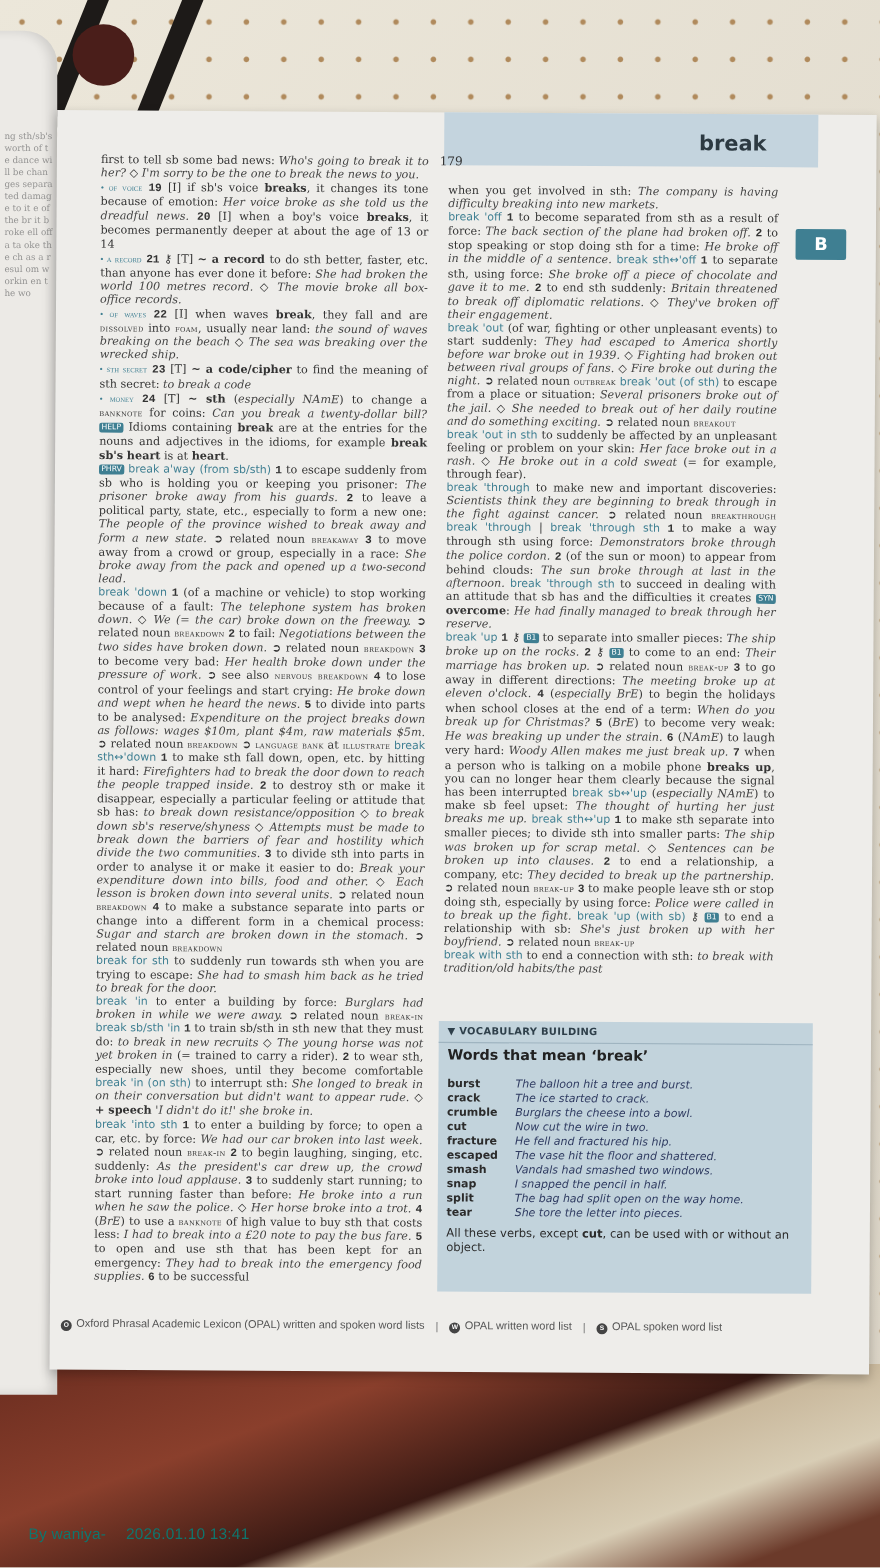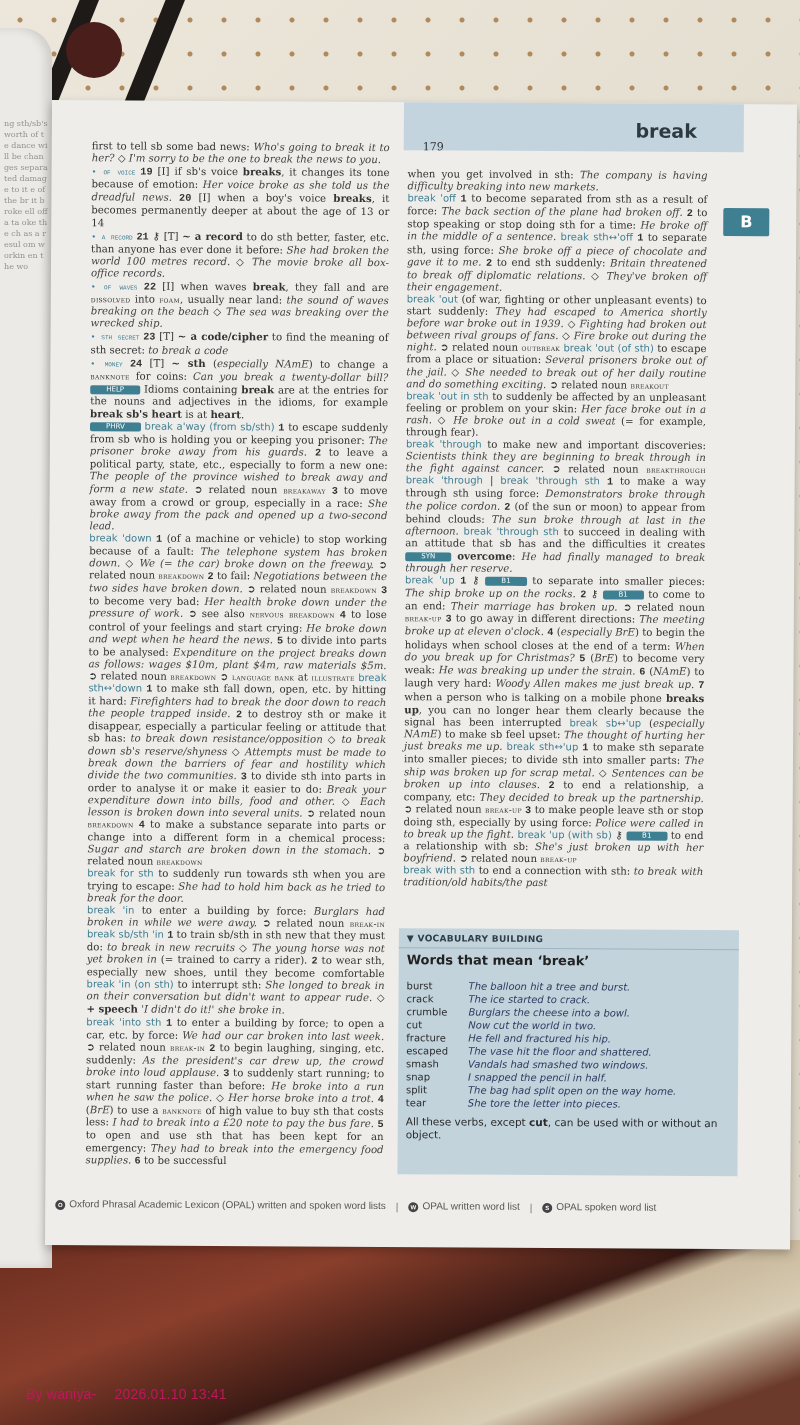--- a/index.html
+++ b/index.html
@@ -12,46 +12,46 @@
   .stripe{position:absolute;background:#1d1a18;width:18px;height:170px;transform:rotate(22deg)}
   .flower{position:absolute;border-radius:50%;background:#4a1e1a}
   .bottom-cloth{position:absolute;left:0;top:1240px;width:800px;height:185px;
     background:linear-gradient(160deg,#6b2d20 0%,#8a3f2c 30%,#3a1a14 55%,#c9b89c 60%,#d8cdb5 75%,#6b3a2a 90%);}
   .left-page{position:absolute;left:-20px;top:28px;width:72px;height:1240px;background:#eceae6;border-radius:0 30px 0 0;
     box-shadow:inset -6px 0 10px rgba(0,0,0,.12);overflow:hidden}
   .left-page .ghost{font-size:8px;line-height:11px;color:#7d7d7d;padding:90px 4px 0 24px;word-break:break-all;font-family:"DejaVu Serif",serif;opacity:.8}
   .page{position:absolute;left:52px;top:100px;width:745px;height:1145px;background:#eeedea;
     box-shadow:0 4px 10px rgba(0,0,0,.25);transform:rotate(.35deg);transform-origin:0 0}
   .header-band{position:absolute;left:352px;top:0;width:340px;height:48px;background:#c4d4de}
-  .page-number{position:absolute;left:371px;top:38px;font-size:11px;color:#333}
+  .page-number{position:absolute;left:348px;top:38px;font-size:11px;color:#333}
   .headword{position:absolute;right:100px;top:16px;font-family:"DejaVu Sans",sans-serif;font-weight:bold;font-size:19px;color:#2d3a42}
   .thumb-tab{position:absolute;left:672px;top:104px;width:46px;height:28px;background:#3f7f92;color:#fff;
     font-family:"DejaVu Sans",sans-serif;font-weight:bold;font-size:16px;text-align:center;line-height:28px;border-radius:2px}
   .col{position:absolute;font-size:10.2px;line-height:12.1px;color:#333;text-align:justify}
   .col-left{left:40px;top:40px;width:298px}
   .col-right{left:356px;top:66px;width:300px}
   .col p{margin:0}
   .hw{font-family:"DejaVu Sans",sans-serif;font-weight:normal;color:#3f7f92;font-size:10px}
   .sc{font-variant:small-caps;font-size:9px;letter-spacing:.3px}
-  .lbl{font-family:Liberation Mono, monospace;color:#3f7f92;font-variant:small-caps;font-size:8.5px}
+  .lbl{font-family:Liberation Serif, serif;color:#3f7f92;font-variant:small-caps;font-size:8.5px}
   .n{font-family:Liberation Mono, monospace;font-weight:bold}
   i{color:#444}
   b{font-weight:bold}
-  .badge{display:inline-block;background:#3f7f92;color:#fff;font-family:"DejaVu Sans",sans-serif;font-size:7px;padding:0 16px;border-radius:2px;line-height:9px;vertical-align:1px}
+  .badge{display:inline-block;background:#3f7f92;color:#fff;font-family:"DejaVu Sans",sans-serif;font-size:7px;padding:0 2px;border-radius:2px;line-height:9px;vertical-align:1px}
   .vocab{position:absolute;left:352px;top:826px;width:340px;height:246px;background:#c2d3dc}
   .vocab-tag{font-family:"DejaVu Sans",sans-serif;font-size:9px;font-weight:bold;color:#2e3f4a;padding:5px 8px 4px;border-bottom:1px solid #9fb4c0;letter-spacing:.3px}
   .vocab-title{font-family:"DejaVu Sans",sans-serif;font-weight:bold;font-size:13px;color:#222;padding:4px 8px 12px}
   .vocab-row{display:flex;font-size:10px;line-height:13px;padding:0 8px}
-  .vocab-word{width:62px;font-family:"DejaVu Sans",sans-serif;font-weight:normal;color:#2b2b2b}
+  .vocab-word{width:62px;font-family:"DejaVu Sans",sans-serif;font-weight:bold;color:#2b2b2b}
   .vocab-ex{font-family:"DejaVu Sans",sans-serif;font-style:italic;color:#2e3a60}
   .vocab-note{font-family:"DejaVu Sans",sans-serif;font-size:10.5px;line-height:13px;color:#2b2b2b;padding:6px 8px 0}
   .footer{position:absolute;left:10px;top:1098px;width:700px;font-family:"Liberation Sans",sans-serif;font-size:10px;color:#555;display:flex;gap:10px;align-items:center}
   .footer .ico{display:inline-block;width:10px;height:10px;border-radius:50%;background:#444;color:#fff;font-size:6px;text-align:center;line-height:10px;margin-right:4px;font-weight:bold}
   .footer .sep{color:#777}
-  .watermark{position:absolute;left:26px;top:1386px;font-family:"Liberation Sans",sans-serif;font-size:14px;color:#be185d;letter-spacing:.2px}
+  .watermark{position:absolute;left:26px;top:1386px;font-family:"Liberation Sans",sans-serif;font-size:14px;color:#0f766e;letter-spacing:.2px}
   .watermark span{margin-right:14px}
 </style>
 </head>
 <body>
 
 <div class="fabric"></div>
 <div class="stripe" style="left:50px;top:-10px"></div>
 <div class="stripe" style="left:140px;top:-20px"></div>
 <div class="flower" style="left:66px;top:22px;width:56px;height:56px"></div>
 <div class="bottom-cloth"></div>
@@ -68,21 +68,21 @@
 
   <div class="col col-left" id="colLeft">
       <p>first to tell sb some bad news: <i>Who's going to break it to her?</i> ◇ <i>I'm sorry to be the one to break the news to you.</i></p>
       <p><span class="lbl">• of voice</span> <span class="n">19</span> [I] if sb's voice <b>breaks</b>, it changes its tone because of emotion: <i>Her voice broke as she told us the dreadful news.</i> <span class="n">20</span> [I] when a boy's voice <b>breaks</b>, it becomes permanently deeper at about the age of 13 or 14</p>
       <p><span class="lbl">• a record</span> <span class="n">21</span> ⚷ [T] <b>~ a record</b> to do sth better, faster, etc. than anyone has ever done it before: <i>She had broken the world 100 metres record.</i> ◇ <i>The movie broke all box-office records.</i></p>
       <p><span class="lbl">• of waves</span> <span class="n">22</span> [I] when waves <b>break</b>, they fall and are <span class="sc">dissolved</span> into <span class="sc">foam</span>, usually near land: <i>the sound of waves breaking on the beach</i> ◇ <i>The sea was breaking over the wrecked ship.</i></p>
       <p><span class="lbl">• sth secret</span> <span class="n">23</span> [T] <b>~ a code/cipher</b> to find the meaning of sth secret: <i>to break a code</i></p>
       <p><span class="lbl">• money</span> <span class="n">24</span> [T] <b>~ sth</b> (<i>especially NAmE</i>) to change a <span class="sc">banknote</span> for coins: <i>Can you break a twenty-dollar bill?</i> <span class="badge">HELP</span> Idioms containing <b>break</b> are at the entries for the nouns and adjectives in the idioms, for example <b>break sb's heart</b> is at <b>heart</b>.</p>
       <p><span class="badge">PHRV</span> <span class="hw">break a'way (from sb/sth)</span> <span class="n">1</span> to escape suddenly from sb who is holding you or keeping you prisoner: <i>The prisoner broke away from his guards.</i> <span class="n">2</span> to leave a political party, state, etc., especially to form a new one: <i>The people of the province wished to break away and form a new state.</i> ➲ related noun <span class="sc">breakaway</span> <span class="n">3</span> to move away from a crowd or group, especially in a race: <i>She broke away from the pack and opened up a two-second lead.</i></p>
       <p><span class="hw">break 'down</span> <span class="n">1</span> (of a machine or vehicle) to stop working because of a fault: <i>The telephone system has broken down.</i> ◇ <i>We (= the car) broke down on the freeway.</i> ➲ related noun <span class="sc">breakdown</span> <span class="n">2</span> to fail: <i>Negotiations between the two sides have broken down.</i> ➲ related noun <span class="sc">breakdown</span> <span class="n">3</span> to become very bad: <i>Her health broke down under the pressure of work.</i> ➲ see also <span class="sc">nervous breakdown</span> <span class="n">4</span> to lose control of your feelings and start crying: <i>He broke down and wept when he heard the news.</i> <span class="n">5</span> to divide into parts to be analysed: <i>Expenditure on the project breaks down as follows: wages $10m, plant $4m, raw materials $5m.</i> ➲ related noun <span class="sc">breakdown</span> ➲ <span class="sc">language bank</span> at <span class="sc">illustrate</span> <span class="hw">break sth↔'down</span> <span class="n">1</span> to make sth fall down, open, etc. by hitting it hard: <i>Firefighters had to break the door down to reach the people trapped inside.</i> <span class="n">2</span> to destroy sth or make it disappear, especially a particular feeling or attitude that sb has: <i>to break down resistance/opposition</i> ◇ <i>to break down sb's reserve/shyness</i> ◇ <i>Attempts must be made to break down the barriers of fear and hostility which divide the two communities.</i> <span class="n">3</span> to divide sth into parts in order to analyse it or make it easier to do: <i>Break your expenditure down into bills, food and other.</i> ◇ <i>Each lesson is broken down into several units.</i> ➲ related noun <span class="sc">breakdown</span> <span class="n">4</span> to make a substance separate into parts or change into a different form in a chemical process: <i>Sugar and starch are broken down in the stomach.</i> ➲ related noun <span class="sc">breakdown</span></p>
-      <p><span class="hw">break for sth</span> to suddenly run towards sth when you are trying to escape: <i>She had to hold him back as he tried to break for the door.</i></p>
+      <p><span class="hw">break for sth</span> to suddenly run towards sth when you are trying to escape: <i>She had to smash him back as he tried to break for the door.</i></p>
       <p><span class="hw">break 'in</span> to enter a building by force: <i>Burglars had broken in while we were away.</i> ➲ related noun <span class="sc">break-in</span> <span class="hw">break sb/sth 'in</span> <span class="n">1</span> to train sb/sth in sth new that they must do: <i>to break in new recruits</i> ◇ <i>The young horse was not yet broken in</i> (= trained to carry a rider). <span class="n">2</span> to wear sth, especially new shoes, until they become comfortable <span class="hw">break 'in (on sth)</span> to interrupt sth: <i>She longed to break in on their conversation but didn't want to appear rude.</i> ◇ <b>+ speech</b> <i>'I didn't do it!' she broke in.</i></p>
       <p><span class="hw">break 'into sth</span> <span class="n">1</span> to enter a building by force; to open a car, etc. by force: <i>We had our car broken into last week.</i> ➲ related noun <span class="sc">break-in</span> <span class="n">2</span> to begin laughing, singing, etc. suddenly: <i>As the president's car drew up, the crowd broke into loud applause.</i> <span class="n">3</span> to suddenly start running; to start running faster than before: <i>He broke into a run when he saw the police.</i> ◇ <i>Her horse broke into a trot.</i> <span class="n">4</span> (<i>BrE</i>) to use a <span class="sc">banknote</span> of high value to buy sth that costs less: <i>I had to break into a £20 note to pay the bus fare.</i> <span class="n">5</span> to open and use sth that has been kept for an emergency: <i>They had to break into the emergency food supplies.</i> <span class="n">6</span> to be successful</p>
     </div>
   <div class="col col-right" id="colRight">
       <p>when you get involved in sth: <i>The company is having difficulty breaking into new markets.</i></p>
       <p><span class="hw">break 'off</span> <span class="n">1</span> to become separated from sth as a result of force: <i>The back section of the plane had broken off.</i> <span class="n">2</span> to stop speaking or stop doing sth for a time: <i>He broke off in the middle of a sentence.</i> <span class="hw">break sth↔'off</span> <span class="n">1</span> to separate sth, using force: <i>She broke off a piece of chocolate and gave it to me.</i> <span class="n">2</span> to end sth suddenly: <i>Britain threatened to break off diplomatic relations.</i> ◇ <i>They've broken off their engagement.</i></p>
       <p><span class="hw">break 'out</span> (of war, fighting or other unpleasant events) to start suddenly: <i>They had escaped to America shortly before war broke out in 1939.</i> ◇ <i>Fighting had broken out between rival groups of fans.</i> ◇ <i>Fire broke out during the night.</i> ➲ related noun <span class="sc">outbreak</span> <span class="hw">break 'out (of sth)</span> to escape from a place or situation: <i>Several prisoners broke out of the jail.</i> ◇ <i>She needed to break out of her daily routine and do something exciting.</i> ➲ related noun <span class="sc">breakout</span></p>
       <p><span class="hw">break 'out in sth</span> to suddenly be affected by an unpleasant feeling or problem on your skin: <i>Her face broke out in a rash.</i> ◇ <i>He broke out in a cold sweat</i> (= for example, through fear).</p>
       <p><span class="hw">break 'through</span> to make new and important discoveries: <i>Scientists think they are beginning to break through in the fight against cancer.</i> ➲ related noun <span class="sc">breakthrough</span> <span class="hw">break 'through</span> | <span class="hw">break 'through sth</span> <span class="n">1</span> to make a way through sth using force: <i>Demonstrators broke through the police cordon.</i> <span class="n">2</span> (of the sun or moon) to appear from behind clouds: <i>The sun broke through at last in the afternoon.</i> <span class="hw">break 'through sth</span> to succeed in dealing with an attitude that sb has and the difficulties it creates <span class="badge">SYN</span> <b>overcome</b>: <i>He had finally managed to break through her reserve.</i></p>
       <p><span class="hw">break 'up</span> <span class="n">1</span> ⚷ <span class="badge">B1</span> to separate into smaller pieces: <i>The ship broke up on the rocks.</i> <span class="n">2</span> ⚷ <span class="badge">B1</span> to come to an end: <i>Their marriage has broken up.</i> ➲ related noun <span class="sc">break-up</span> <span class="n">3</span> to go away in different directions: <i>The meeting broke up at eleven o'clock.</i> <span class="n">4</span> (<i>especially BrE</i>) to begin the holidays when school closes at the end of a term: <i>When do you break up for Christmas?</i> <span class="n">5</span> (<i>BrE</i>) to become very weak: <i>He was breaking up under the strain.</i> <span class="n">6</span> (<i>NAmE</i>) to laugh very hard: <i>Woody Allen makes me just break up.</i> <span class="n">7</span> when a person who is talking on a mobile phone <b>breaks up</b>, you can no longer hear them clearly because the signal has been interrupted <span class="hw">break sb↔'up</span> (<i>especially NAmE</i>) to make sb feel upset: <i>The thought of hurting her just breaks me up.</i> <span class="hw">break sth↔'up</span> <span class="n">1</span> to make sth separate into smaller pieces; to divide sth into smaller parts: <i>The ship was broken up for scrap metal.</i> ◇ <i>Sentences can be broken up into clauses.</i> <span class="n">2</span> to end a relationship, a company, etc: <i>They decided to break up the partnership.</i> ➲ related noun <span class="sc">break-up</span> <span class="n">3</span> to make people leave sth or stop doing sth, especially by using force: <i>Police were called in to break up the fight.</i> <span class="hw">break 'up (with sb)</span> ⚷ <span class="badge">B1</span> to end a relationship with sb: <i>She's just broken up with her boyfriend.</i> ➲ related noun <span class="sc">break-up</span></p>
@@ -100,21 +100,21 @@
         <div class="vocab-row">
           <span class="vocab-word">crack</span>
           <span class="vocab-ex">The ice started to crack.</span>
         </div>
         <div class="vocab-row">
           <span class="vocab-word">crumble</span>
           <span class="vocab-ex">Burglars the cheese into a bowl.</span>
         </div>
         <div class="vocab-row">
           <span class="vocab-word">cut</span>
-          <span class="vocab-ex">Now cut the world in two.</span>
+          <span class="vocab-ex">Now cut the wire in two.</span>
         </div>
         <div class="vocab-row">
           <span class="vocab-word">fracture</span>
           <span class="vocab-ex">He fell and fractured his hip.</span>
         </div>
         <div class="vocab-row">
           <span class="vocab-word">escaped</span>
           <span class="vocab-ex">The vase hit the floor and shattered.</span>
         </div>
         <div class="vocab-row">

